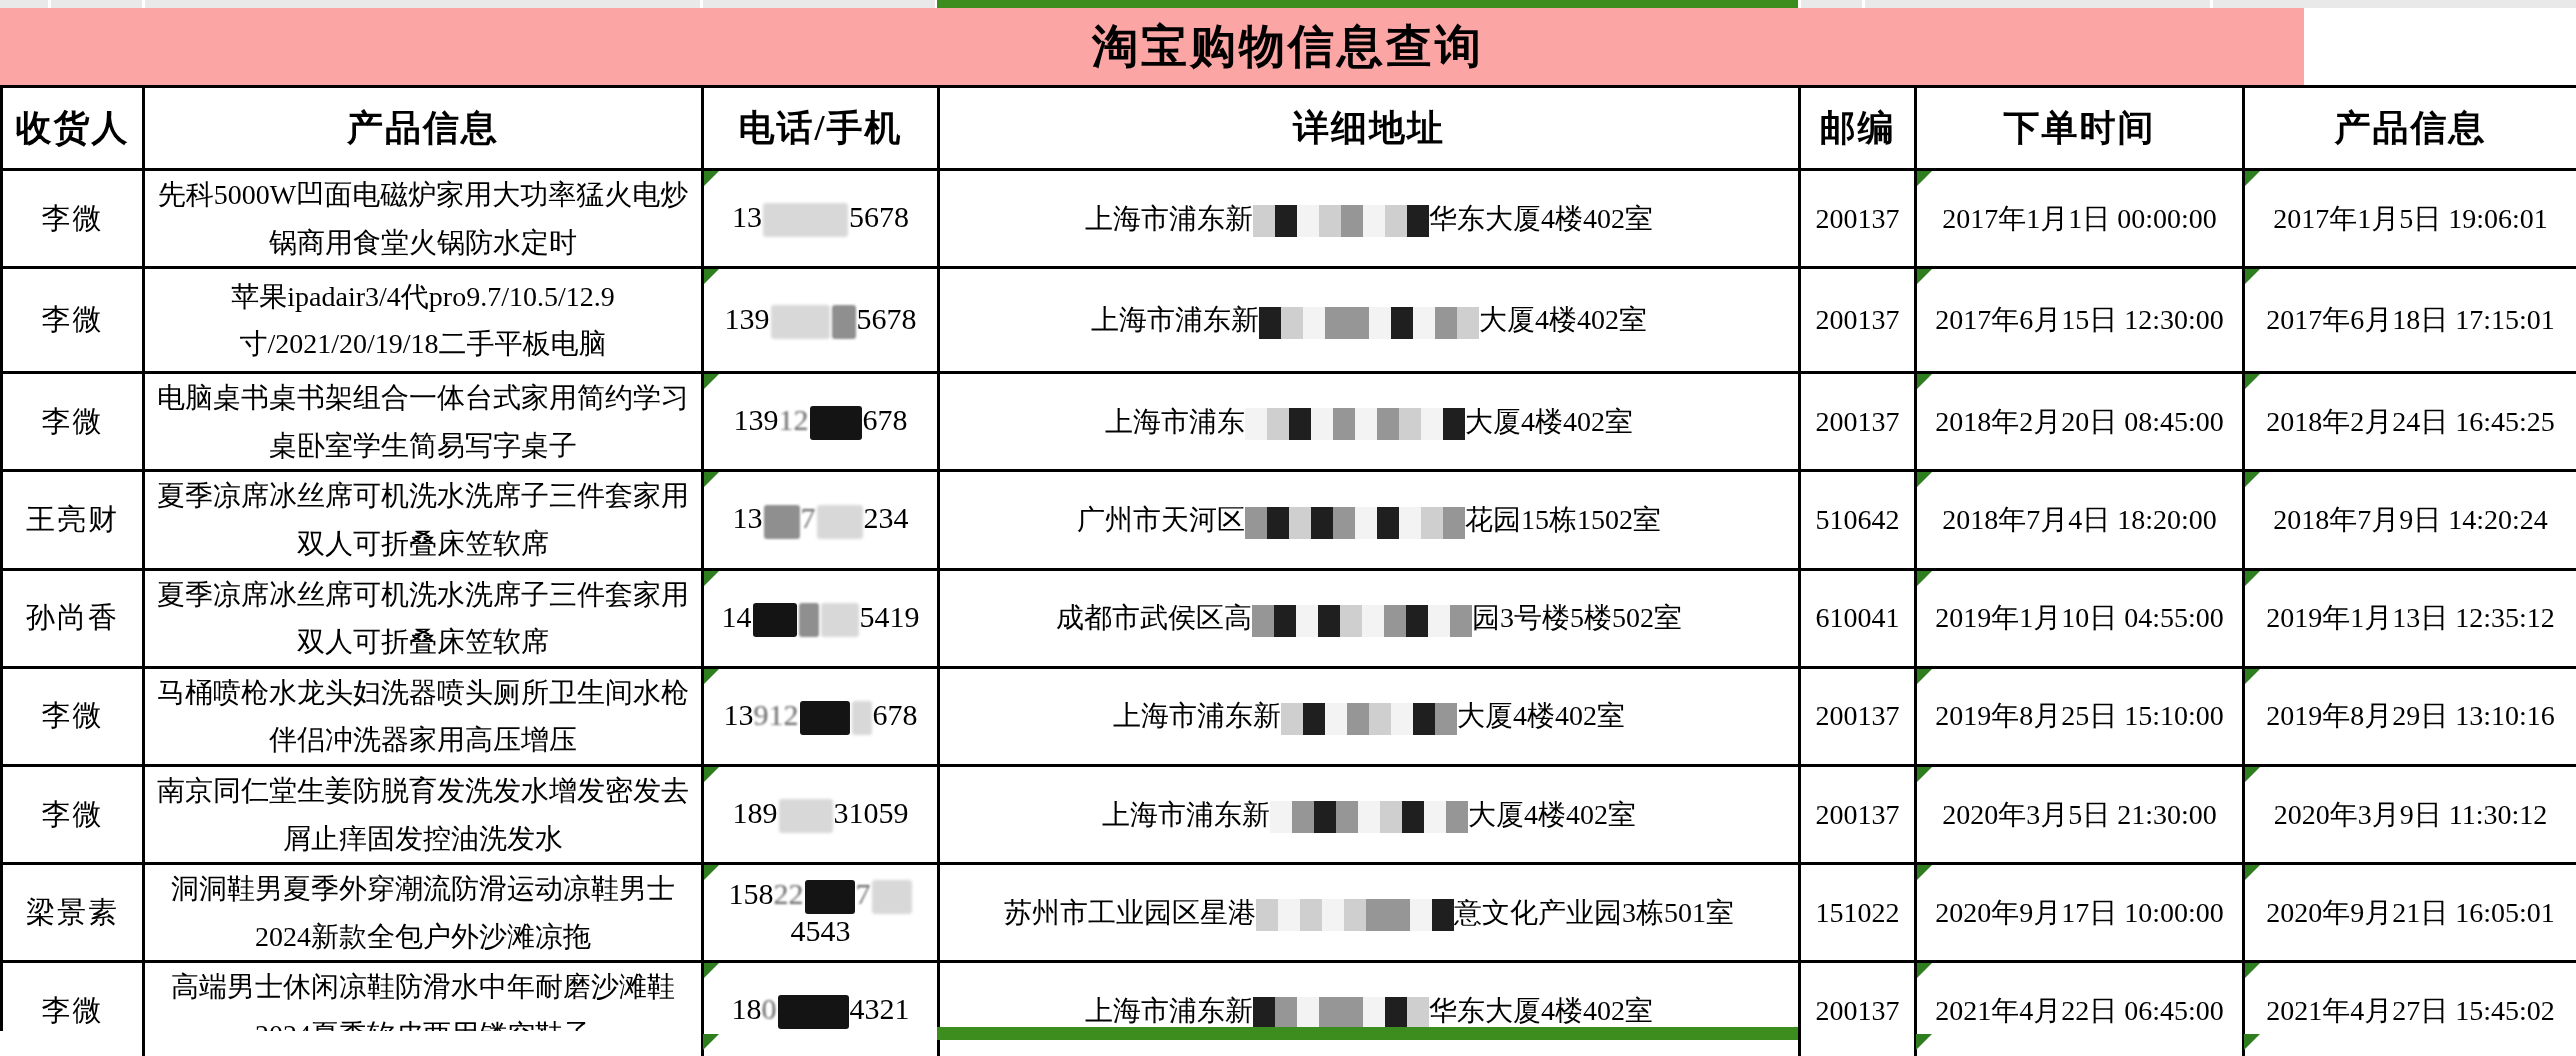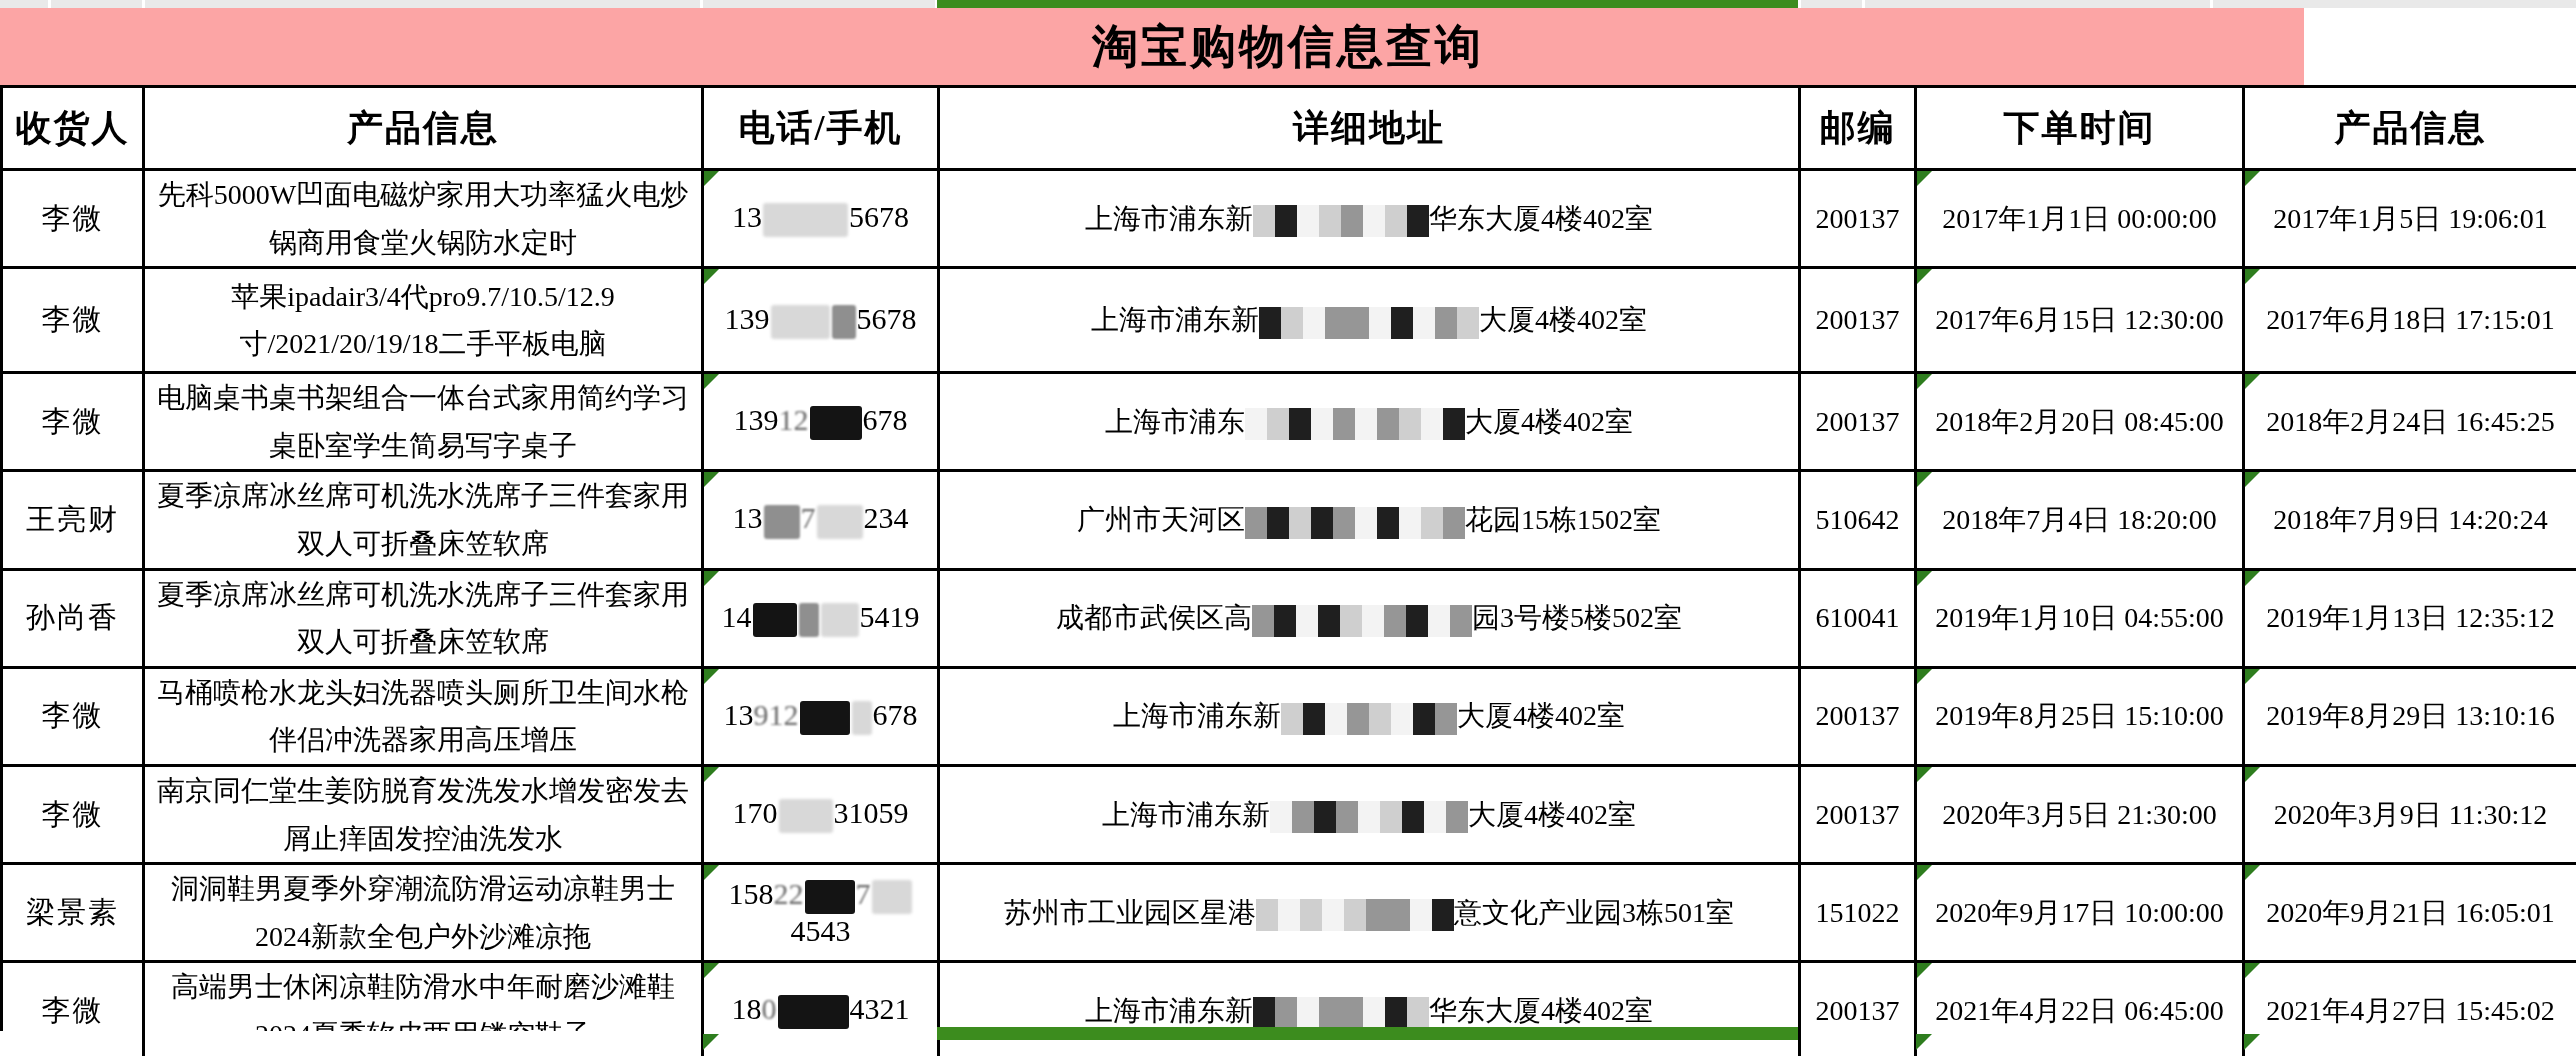--- a/index.html
+++ b/index.html
@@ -144,21 +144,21 @@
           <td class="product">马桶喷枪水龙头妇洗器喷头厕所卫生间水枪伴侣冲洗器家用高压增压</td>
           <td class="phone"><span class="tri"></span><span>13</span><span class="faint">912</span><span class="blk d" style="width: 50px;"></span><span class="blk l" style="width: 20px;"></span><span>678</span></td>
           <td class="addr"><span>上海市浦东新</span><span class="mos" style="background: rgb(207, 207, 207);"></span><span class="mos" style="background: rgb(31, 31, 31);"></span><span class="mos" style="background: rgb(243, 243, 243);"></span><span class="mos" style="background: rgb(150, 150, 150);"></span><span class="mos" style="background: rgb(207, 207, 207);"></span><span class="mos" style="background: rgb(243, 243, 243);"></span><span class="mos" style="background: rgb(31, 31, 31);"></span><span class="mos" style="background: rgb(150, 150, 150);"></span><span>大厦4楼402室</span></td>
           <td class="postal">200137</td>
           <td class="time"><span class="tri"></span>2019年8月25日 15:10:00</td>
           <td class="time"><span class="tri"></span>2019年8月29日 13:10:16</td>
         </tr>
         <tr style="height: 79px;">
           <td class="recipient">李微</td>
           <td class="product">南京同仁堂生姜防脱育发洗发水增发密发去屑止痒固发控油洗发水</td>
-          <td class="phone"><span class="tri"></span><span>170</span><span class="blk l" style="width: 54px;"></span><span>31059</span></td>
+          <td class="phone"><span class="tri"></span><span>189</span><span class="blk l" style="width: 54px;"></span><span>31059</span></td>
           <td class="addr"><span>上海市浦东新</span><span class="mos" style="background: rgb(243, 243, 243);"></span><span class="mos" style="background: rgb(150, 150, 150);"></span><span class="mos" style="background: rgb(31, 31, 31);"></span><span class="mos" style="background: rgb(150, 150, 150);"></span><span class="mos" style="background: rgb(243, 243, 243);"></span><span class="mos" style="background: rgb(207, 207, 207);"></span><span class="mos" style="background: rgb(31, 31, 31);"></span><span class="mos" style="background: rgb(243, 243, 243);"></span><span class="mos" style="background: rgb(150, 150, 150);"></span><span>大厦4楼402室</span></td>
           <td class="postal">200137</td>
           <td class="time"><span class="tri"></span>2020年3月5日 21:30:00</td>
           <td class="time"><span class="tri"></span>2020年3月9日 11:30:12</td>
         </tr>
         <tr style="height: 85px;">
           <td class="recipient">梁景素</td>
           <td class="product">洞洞鞋男夏季外穿潮流防滑运动凉鞋男士2024新款全包户外沙滩凉拖</td>
           <td class="phone"><span class="tri"></span><span>158</span><span class="faint">22</span><span class="blk d" style="width: 50px;"></span><span class="faint">7</span><span class="blk l" style="width: 40px;"></span><span>4543</span></td>
           <td class="addr"><span>苏州市工业园区星港</span><span class="mos" style="background: rgb(207, 207, 207);"></span><span class="mos" style="background: rgb(243, 243, 243);"></span><span class="mos" style="background: rgb(207, 207, 207);"></span><span class="mos" style="background: rgb(243, 243, 243);"></span><span class="mos" style="background: rgb(207, 207, 207);"></span><span class="mos" style="background: rgb(150, 150, 150);"></span><span class="mos" style="background: rgb(150, 150, 150);"></span><span class="mos" style="background: rgb(243, 243, 243);"></span><span class="mos" style="background: rgb(31, 31, 31);"></span><span>意文化产业园3栋501室</span></td>

